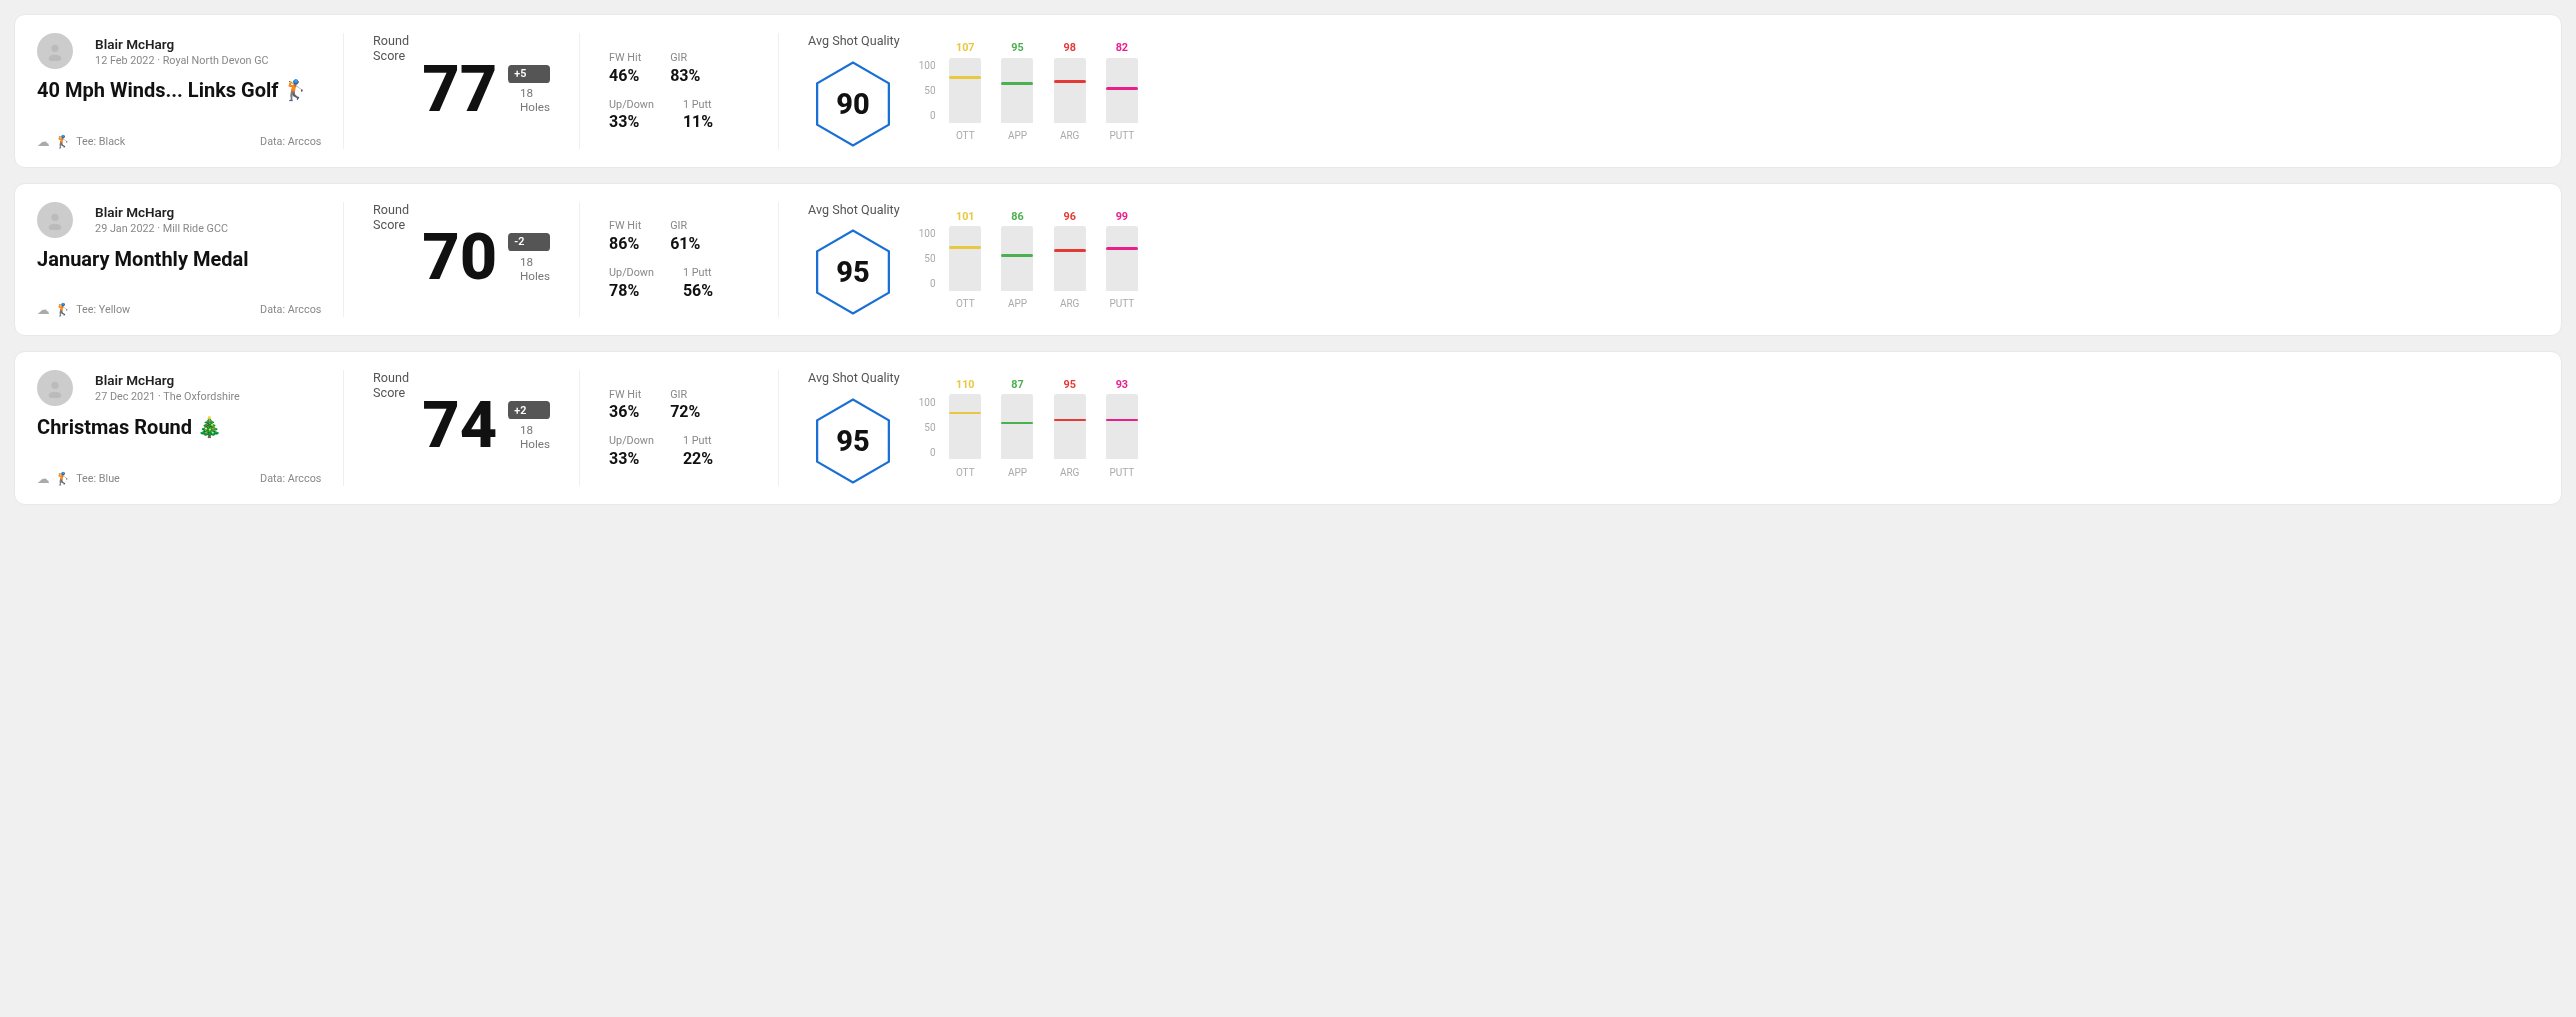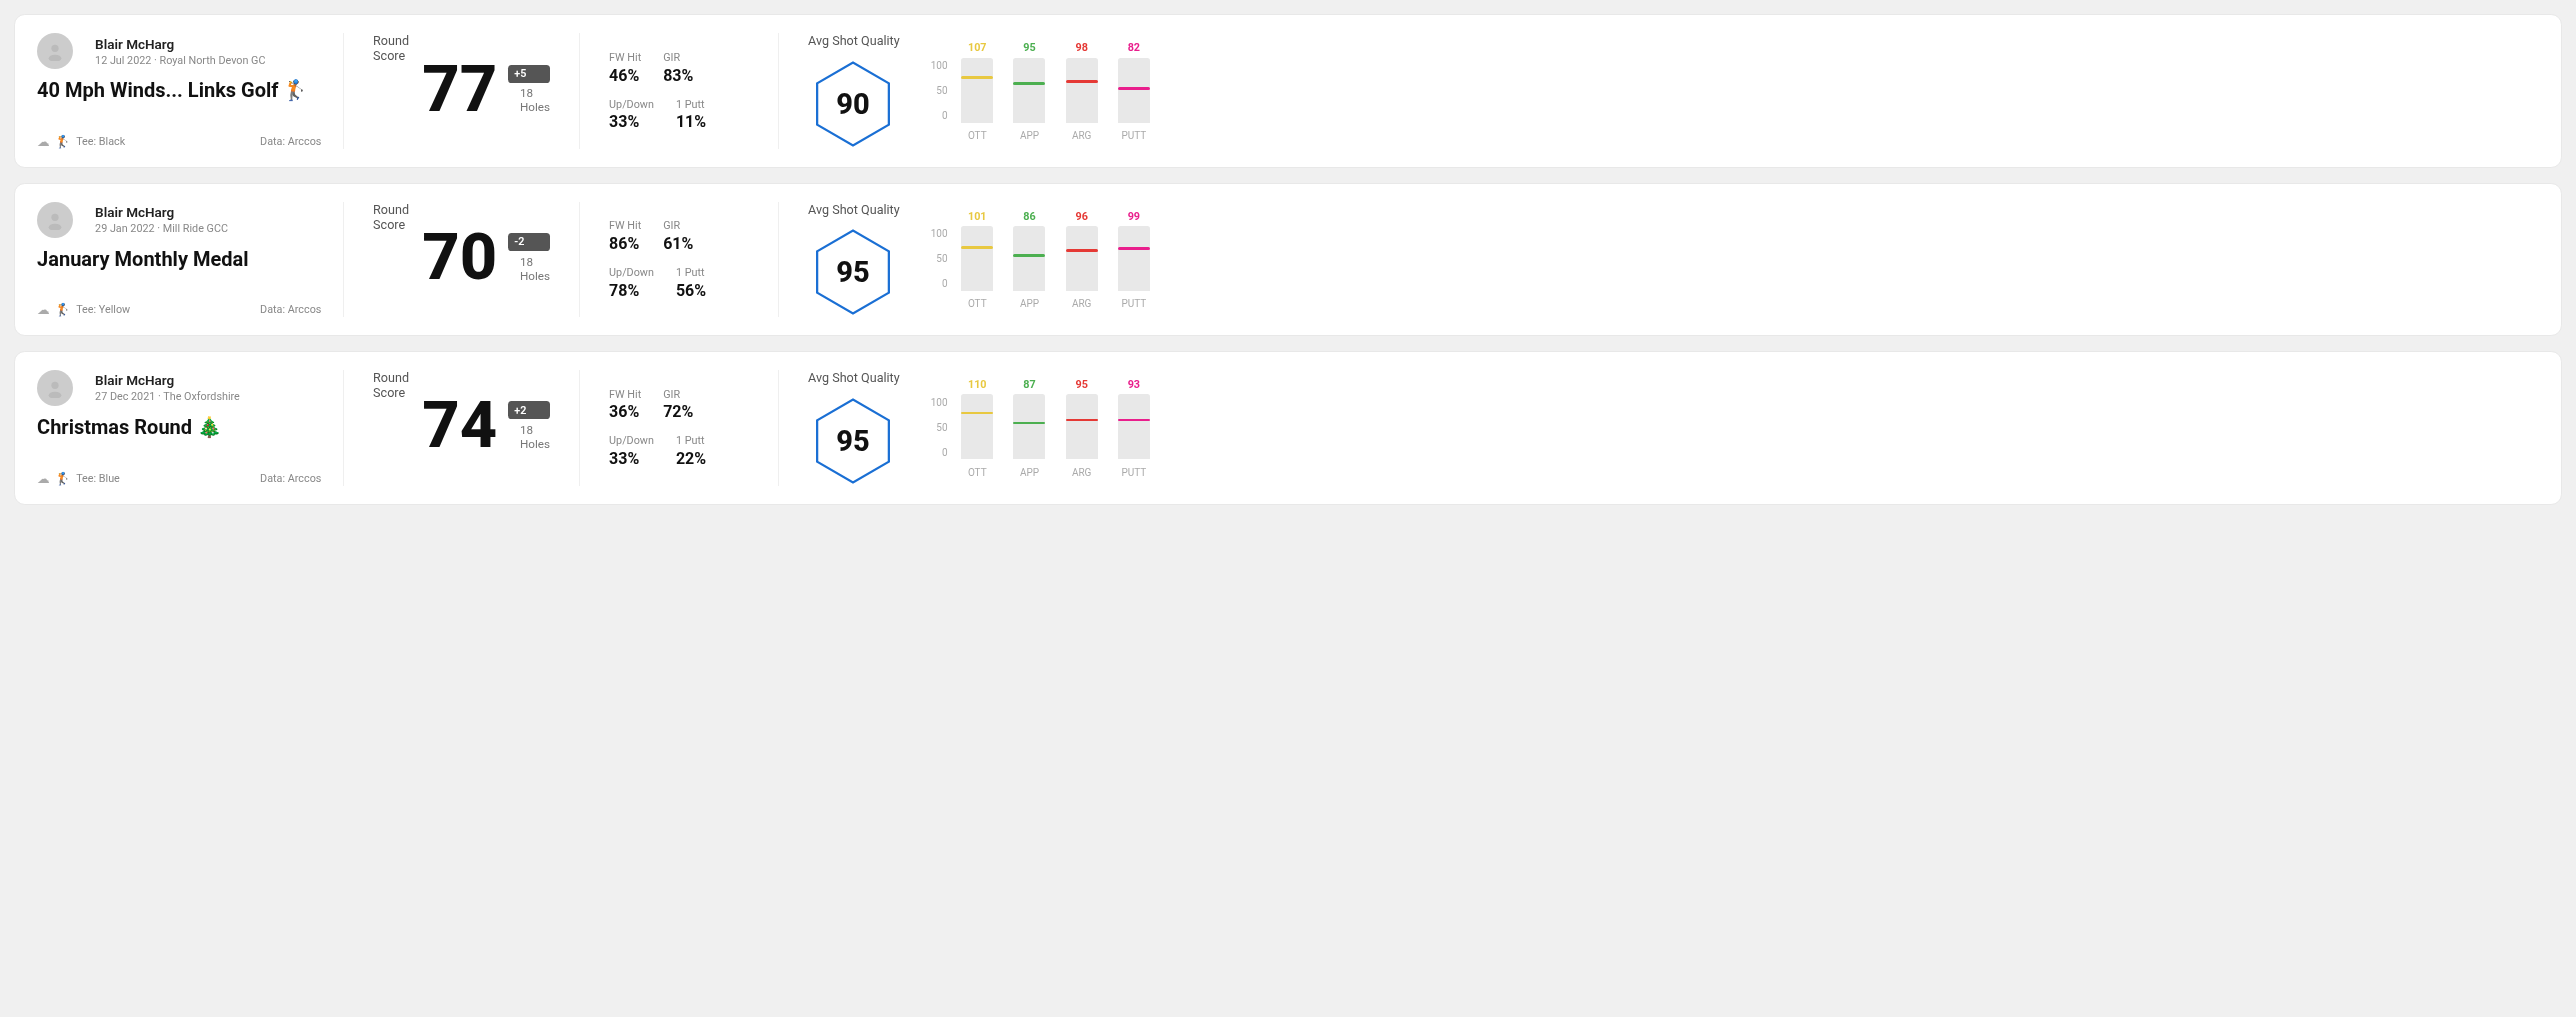--- a/index.html
+++ b/index.html
@@ -126,21 +126,21 @@
       border-left: 0.9px solid #efefef;
       width: 199px;
       min-width: 199px;
       display: flex;
       flex-direction: column;
       justify-content: center;
       gap: 12.6px;
     }
     .stats-row {
       display: flex;
-      gap: 22px;
+      gap: 29px;
     }
     .stat-item {
       display: flex;
       flex-direction: column;
     }
     .stat-label {
       font-size: 10.8px;
       color: #888;
       margin-bottom: 1.8px;
     }
@@ -148,21 +148,21 @@
       font-size: 16px;
       font-weight: 700;
       color: #111;
     }
     .right-section {
       flex: 1;
       padding-left: 29px;
       border-left: 0.9px solid #efefef;
       display: flex;
       align-items: center;
-      gap: 31px;
+      gap: 19px;
     }
     .quality-section {
       display: flex;
       align-items: center;
       gap: 14.4px;
     }
     .quality-label {
       font-size: 12.6px;
       color: #555;
       margin-bottom: 10.8px;
@@ -254,21 +254,21 @@
       <div>
         <div class="user-info">
           <div class="avatar">
             <svg width="20" height="20" viewBox="0 0 22 22" fill="none">
               <circle cx="11" cy="8" r="4" fill="#bbb"></circle>
               <ellipse cx="11" cy="19" rx="7" ry="4" fill="#bbb"></ellipse>
             </svg>
           </div>
           <div>
             <div class="user-name">Blair McHarg</div>
-            <div class="user-date-course">12 Jul 2022 · Royal North Devon GC</div>
+            <div class="user-date-course">12 Feb 2022 · Royal North Devon GC</div>
           </div>
         </div>
         <div class="round-title">40 Mph Winds... Links Golf 🏌️</div>
       </div>
       <div class="footer-info">
         <div class="tee-info">
           <span class="icon-weather">☁</span>
           <span class="icon-bag">🏌</span>
           <span>Tee: Black</span>
         </div>

